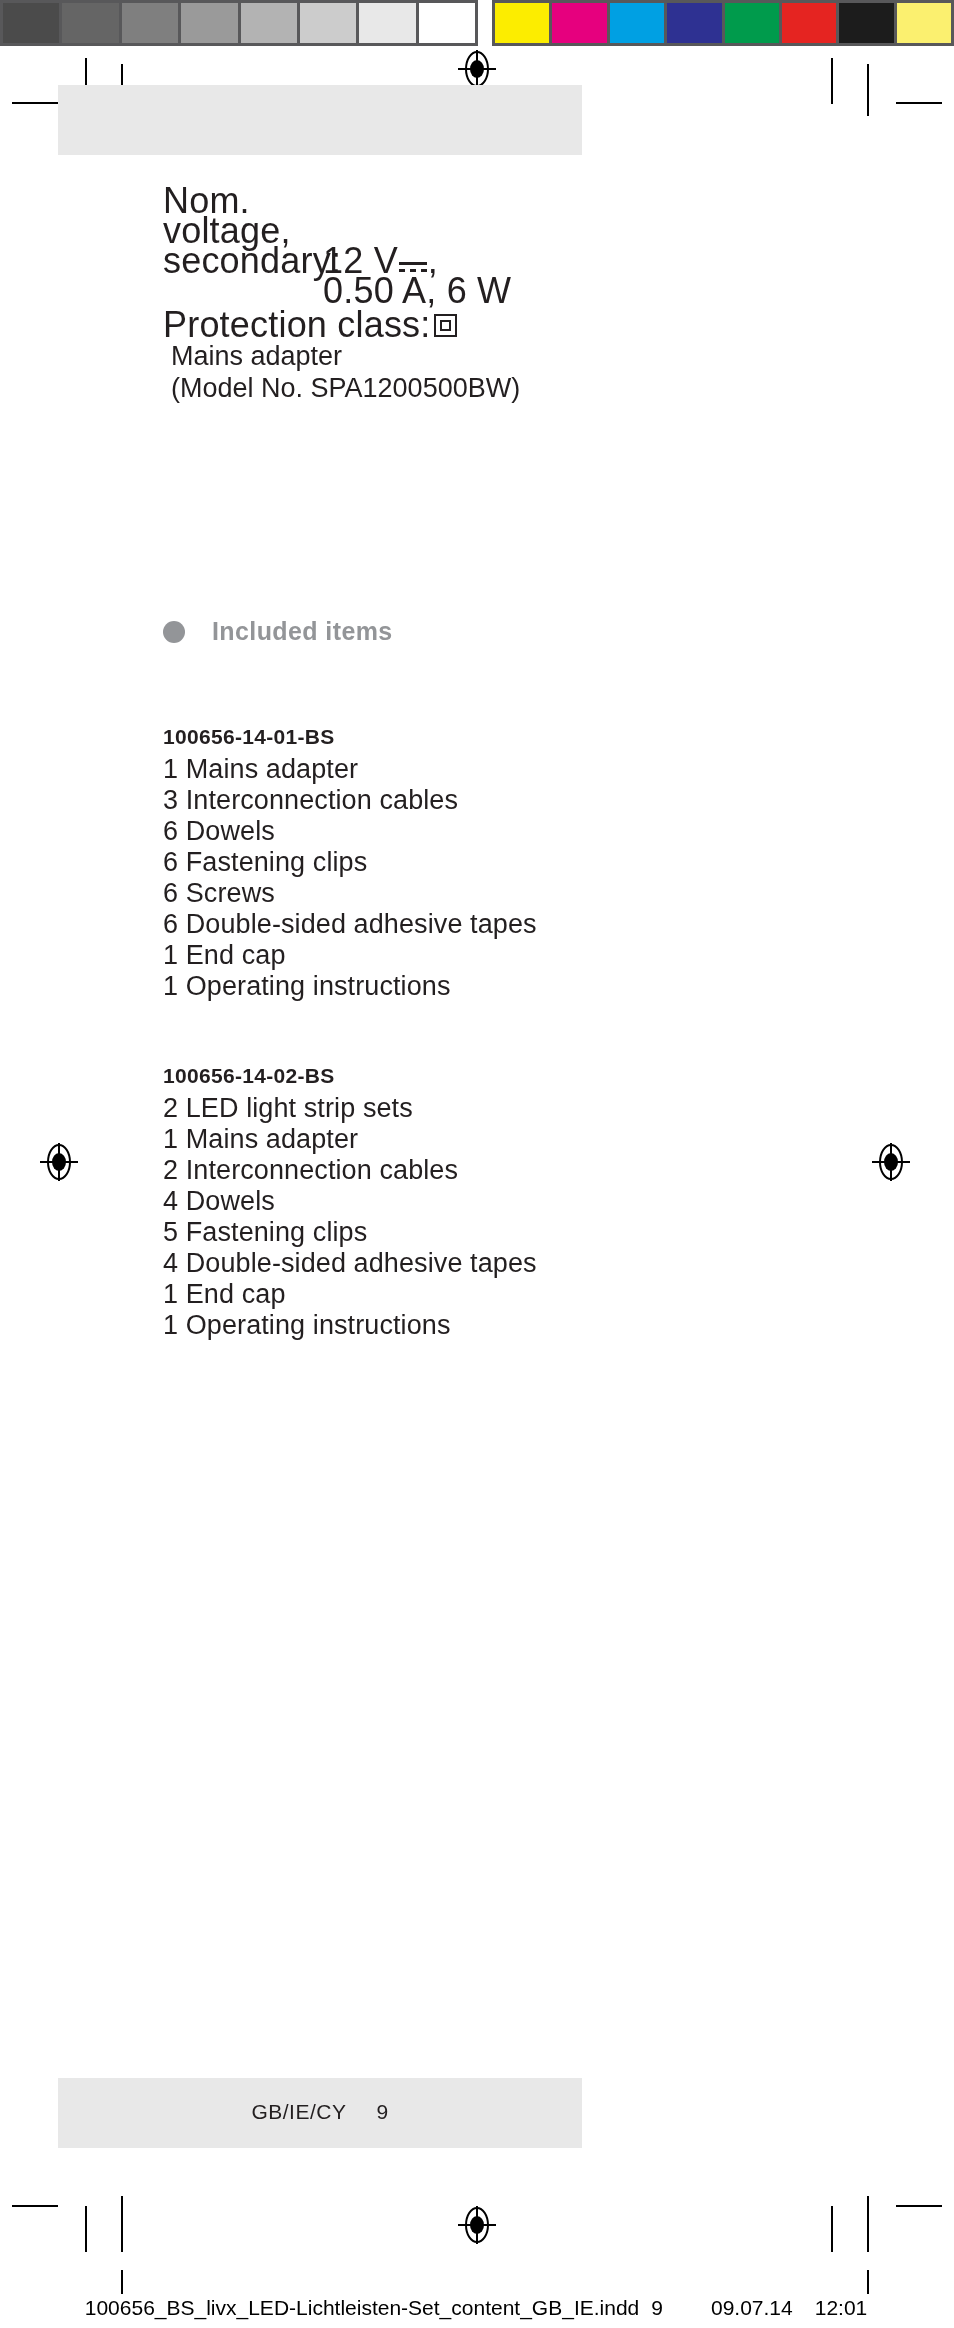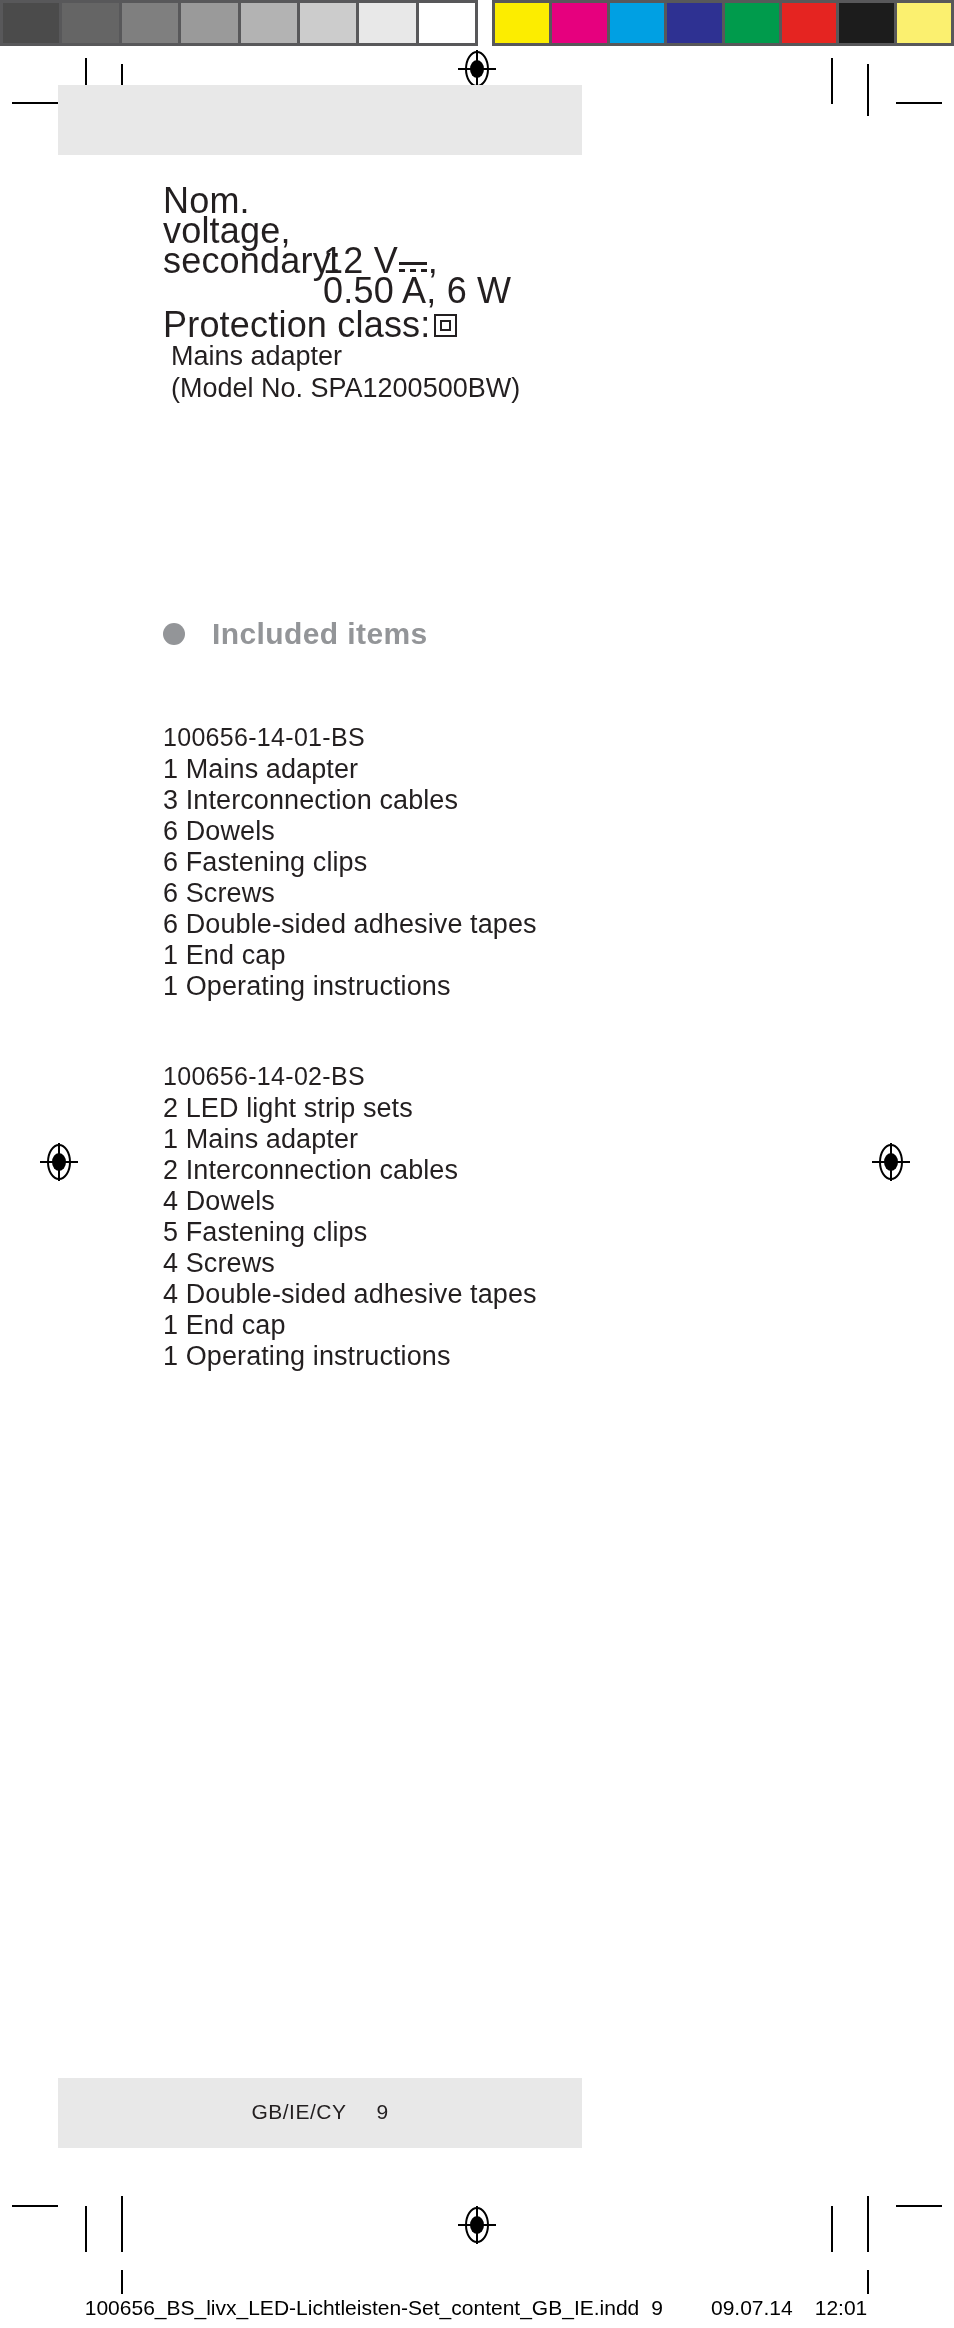--- a/index.html
+++ b/index.html
@@ -59,26 +59,26 @@
     content:""; position:absolute; left:4px; top:4px; right:4px; bottom:4px;
     border:2px solid #231f20;
   }
 
   .plain-line{ font-size:27px; line-height:32px;margin-left:8px; }
 
   
   .heading{ position:absolute; left:163px; top:617px; display:flex; align-items:center; }
   .heading .bullet{ width:22px; height:22px; border-radius:50%; background:#939598; flex:0 0 22px; }
   .heading .htext{
-    margin-left:27px; font-size:30px; font-weight:bold; color:#939598; letter-spacing:.4px;
+    margin-left:27px; font-size:25px; font-weight:bold; color:#939598; letter-spacing:.4px;
   }
 
   
   .items-block{ position:absolute; left:163px; width:620px; }
-  .items-block .sku{ font-size:25px; font-weight:normal; line-height:34px; letter-spacing:.3px; }
+  .items-block .sku{ font-size:21px; font-weight:bold; line-height:34px; letter-spacing:.3px; }
   .items-block ul{ list-style:none; }
   .items-block li{ font-size:27px; line-height:31px; letter-spacing:.1px; }
 
   .block-1{ top:720px; }
   .block-2{ top:1059px; }
 
   
   .footer-txt{
     position:absolute; left:58px; width:524px; text-align:center;
     font-size:21px; color:#231f20; letter-spacing:.5px;
@@ -218,21 +218,20 @@
   </div>
 
   <div class="items-block block-2">
     <div class="sku">100656-14-02-BS</div>
     <ul>
       <li>2 LED light strip sets</li>
       <li>1 Mains adapter</li>
       <li>2 Interconnection cables</li>
       <li>4 Dowels</li>
       <li>5 Fastening clips</li>
-      <li>4 Screws</li>
       <li>4 Double-sided adhesive tapes</li>
       <li>1 End cap</li>
       <li>1 Operating instructions</li>
     </ul>
   </div>
 
   <div class="footer-txt" style="top:2100px;">
     <span class="lang">GB/IE/CY</span><span>9</span>
   </div>
 

